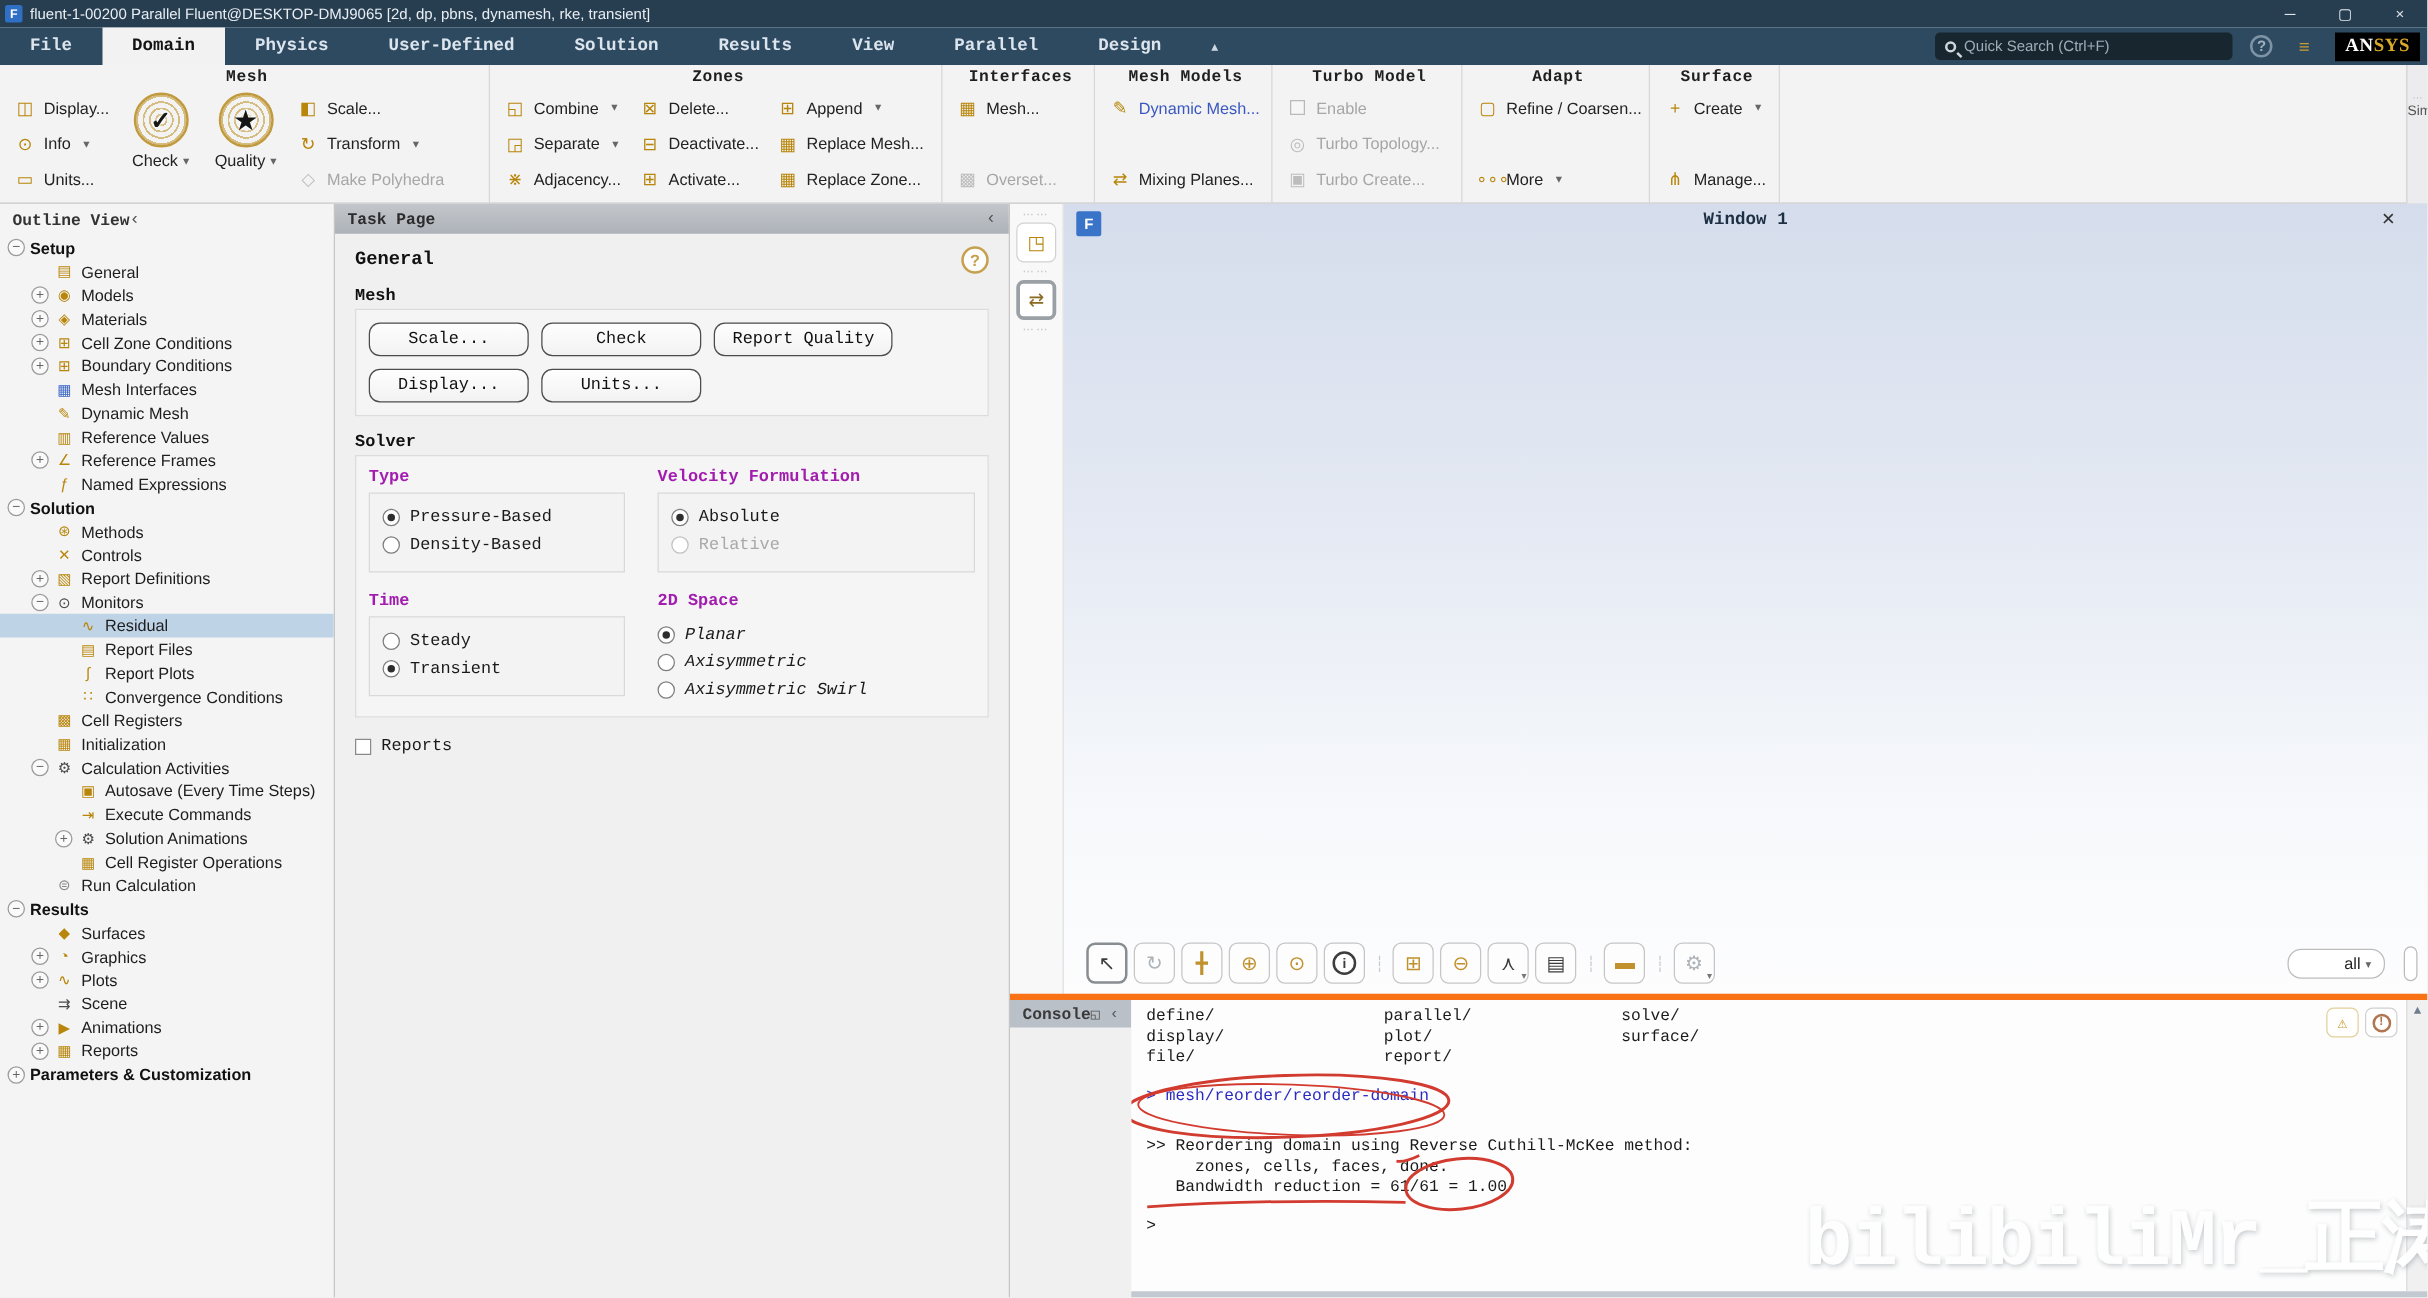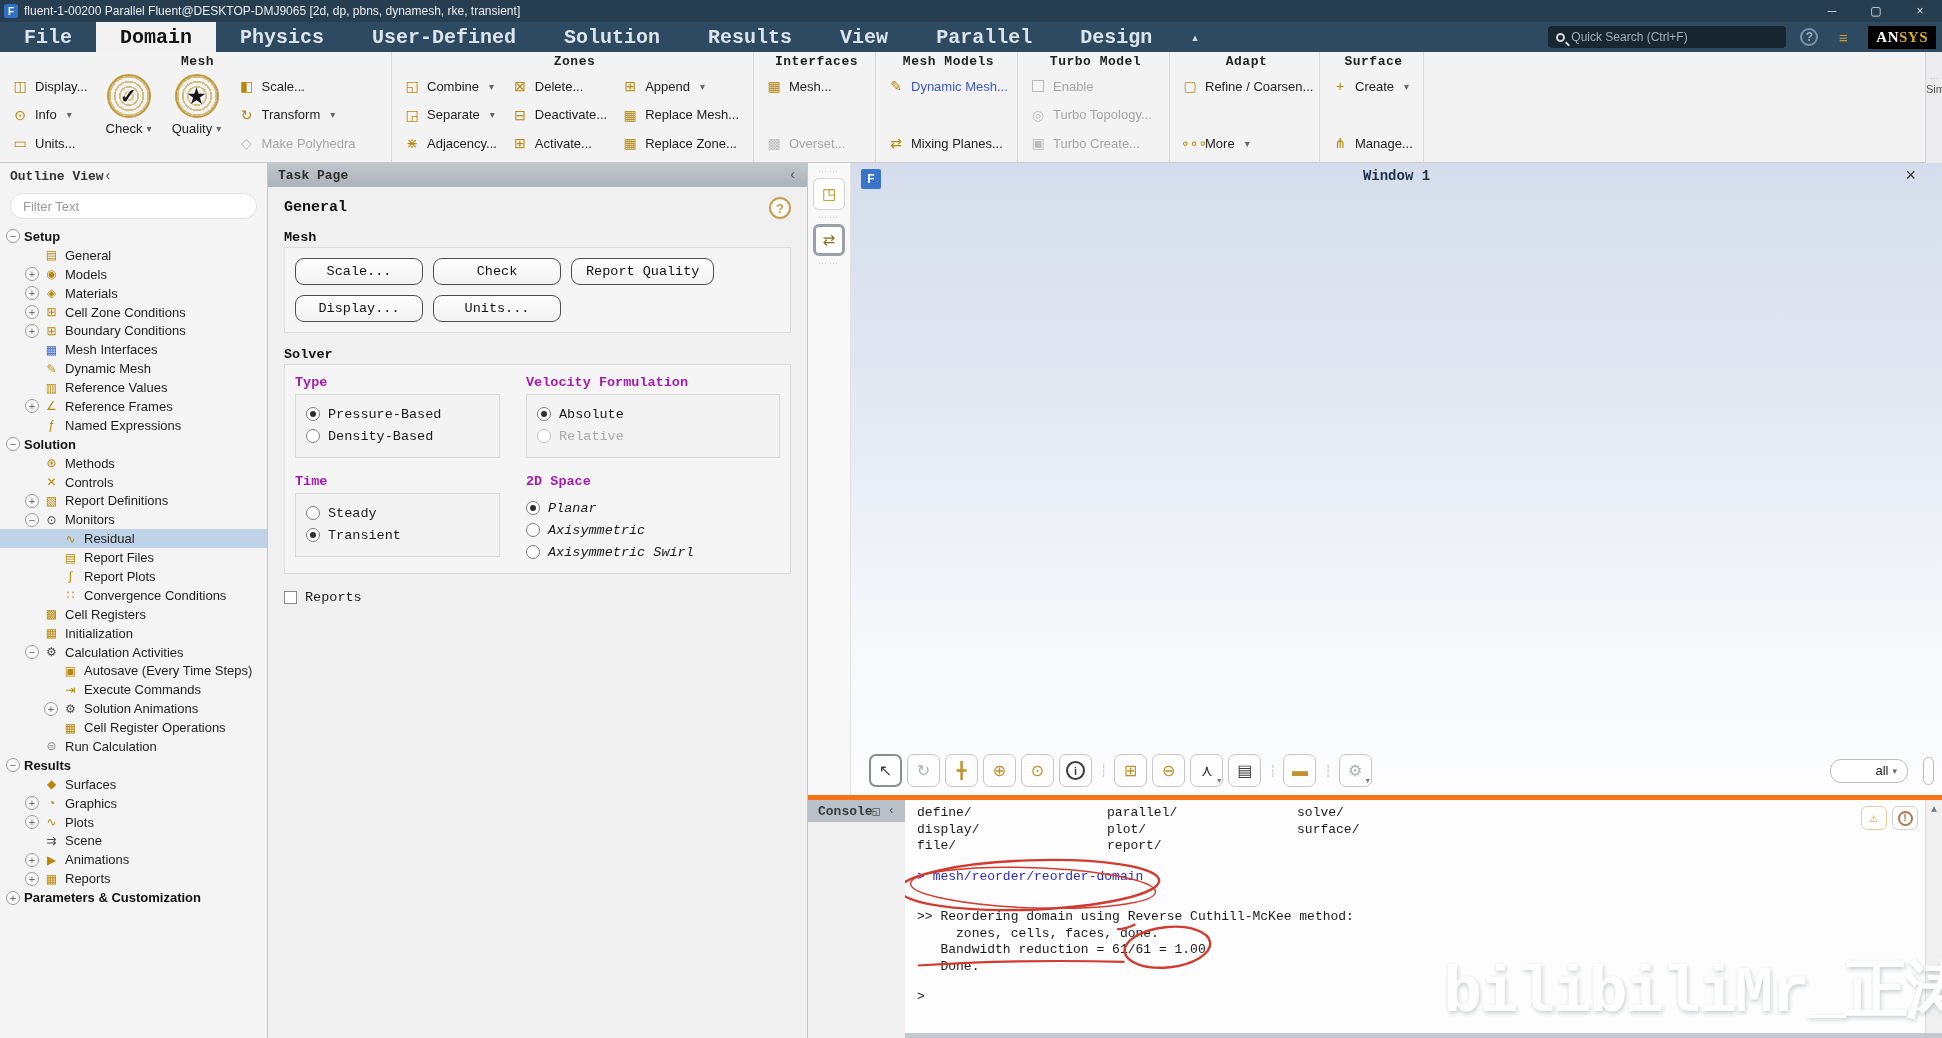--- a/index.html
+++ b/index.html
@@ -8,21 +8,21 @@
   #app { width:1942px; height:1038px; display:flex; flex-direction:column; }
 
   
   #titlebar { height:22px; background:#273d50; display:flex; align-items:center; color:#e9eef3; font-size:12px; flex:none; }
   .appicon { width:14px; height:14px; background:#2f6fc4; color:#fff; font-size:10px; font-weight:bold; display:grid; place-items:center; border-radius:2px; margin:0 6px 0 4px; }
   #titlebar .wctrls { margin-left:auto; display:flex; }
   .wbtn { width:44px; height:22px; display:grid; place-items:center; color:#dfe6ec; font-size:12px; }
 
   
   #tabbar { height:30px; background:#2e4a61; display:flex; align-items:stretch; color:#dce5ed; flex:none; }
-  .tab { padding:0 24px; display:flex; align-items:center; font-family:"Liberation Mono",monospace; font-weight:bold; font-size:20px; }
+  .tab { padding:0 24px; display:flex; align-items:center; font-family:"Liberation Mono",monospace; font-weight:bold; font-size:14px; }
   .tab.active { background:#f2f2f2; color:#141414; }
   .caret-up { display:flex; align-items:center; padding:0 16px; color:#cdd7e0; font-size:11px; }
   #tabbar .right { margin-left:auto; display:flex; align-items:center; gap:14px; padding-right:6px; }
   .searchbox { width:238px; height:22px; background:#18272f; border-radius:4px; display:flex; align-items:center; padding:0 8px; gap:6px; }
   .mag { width:9px; height:9px; border:2px solid #cfd6dc; border-radius:50%; position:relative; flex:none; }
   .mag::after { content:""; position:absolute; width:5px; height:2px; background:#cfd6dc; transform:rotate(45deg); left:7px; top:8px; }
   .searchbox input { background:transparent; border:none; outline:none; color:#c2ccd4; font-size:12px; width:100%; }
   .searchbox input::placeholder { color:#9fadb8; }
   .helpcirc { width:18px; height:18px; border:2px solid #7e93a4; color:#9db0bf; border-radius:50%; display:grid; place-items:center; font-size:12px; font-weight:bold; }
   .journal { width:22px; height:18px; color:#c99c34; font-size:15px; display:grid; place-items:center; }
@@ -374,23 +374,20 @@
     </div>
   </div>
 
   <div id="main">
 
     <div id="outline">
       <div class="subheader">
         <span>Outline View</span>
         <span class="chev">‹</span>
       </div>
-      <div class="filterwrap">
-        <input placeholder="Filter Text" style="">
-      </div>
       <div id="tree">
           <div class="tnode" style="padding-left: 6px;">
             <span class="expander">−</span>
             <span class="tlabel bold">Setup</span>
           </div>
           <div class="tnode" style="padding-left: 25px;">
             <span class="expander none"></span>
             <span class="ticon">▤</span>
             <span class="tlabel">General</span>
           </div>
@@ -749,21 +746,20 @@
                 <span class="ccol">file/</span>
                 <span class="ccol">report/</span>
                 <span class="ccol"></span>
               </div>
             </div>
           <div id="console-cmd" style="color: rgb(42, 42, 192);">&gt; mesh/reorder/reorder-domain</div>
           <div id="console-output">
               <div class="cline">&gt;&gt; Reordering domain using Reverse Cuthill-McKee method:</div>
               <div class="cline">     zones, cells, faces, done.</div>
               <div class="cline">   Bandwidth reduction = 61/61 = 1.00</div>
-              <div class="cline">   Done.</div>
             </div>
           <div id="console-prompt">&gt;</div>
 
           <svg id="annot" viewBox="0 0 1134 221" preserveAspectRatio="none">
             <ellipse cx="136" cy="93" rx="142" ry="27" fill="none" stroke="#d23b2f" stroke-width="2.6" transform="rotate(-2 136 93)"></ellipse>
             <ellipse cx="140" cy="96" rx="134" ry="22" fill="none" stroke="#d23b2f" stroke-width="1.6" transform="rotate(2 140 96)"></ellipse>
             <ellipse cx="287" cy="161" rx="47" ry="22" fill="none" stroke="#d23b2f" stroke-width="2.6" transform="rotate(-6 287 161)"></ellipse>
             <path d="M 252 136 C 244 140 238 142 232 141" fill="none" stroke="#d23b2f" stroke-width="2.4"></path>
             <path d="M 14 181 Q 120 174 240 177" fill="none" stroke="#d23b2f" stroke-width="2.4"></path>
           </svg>

